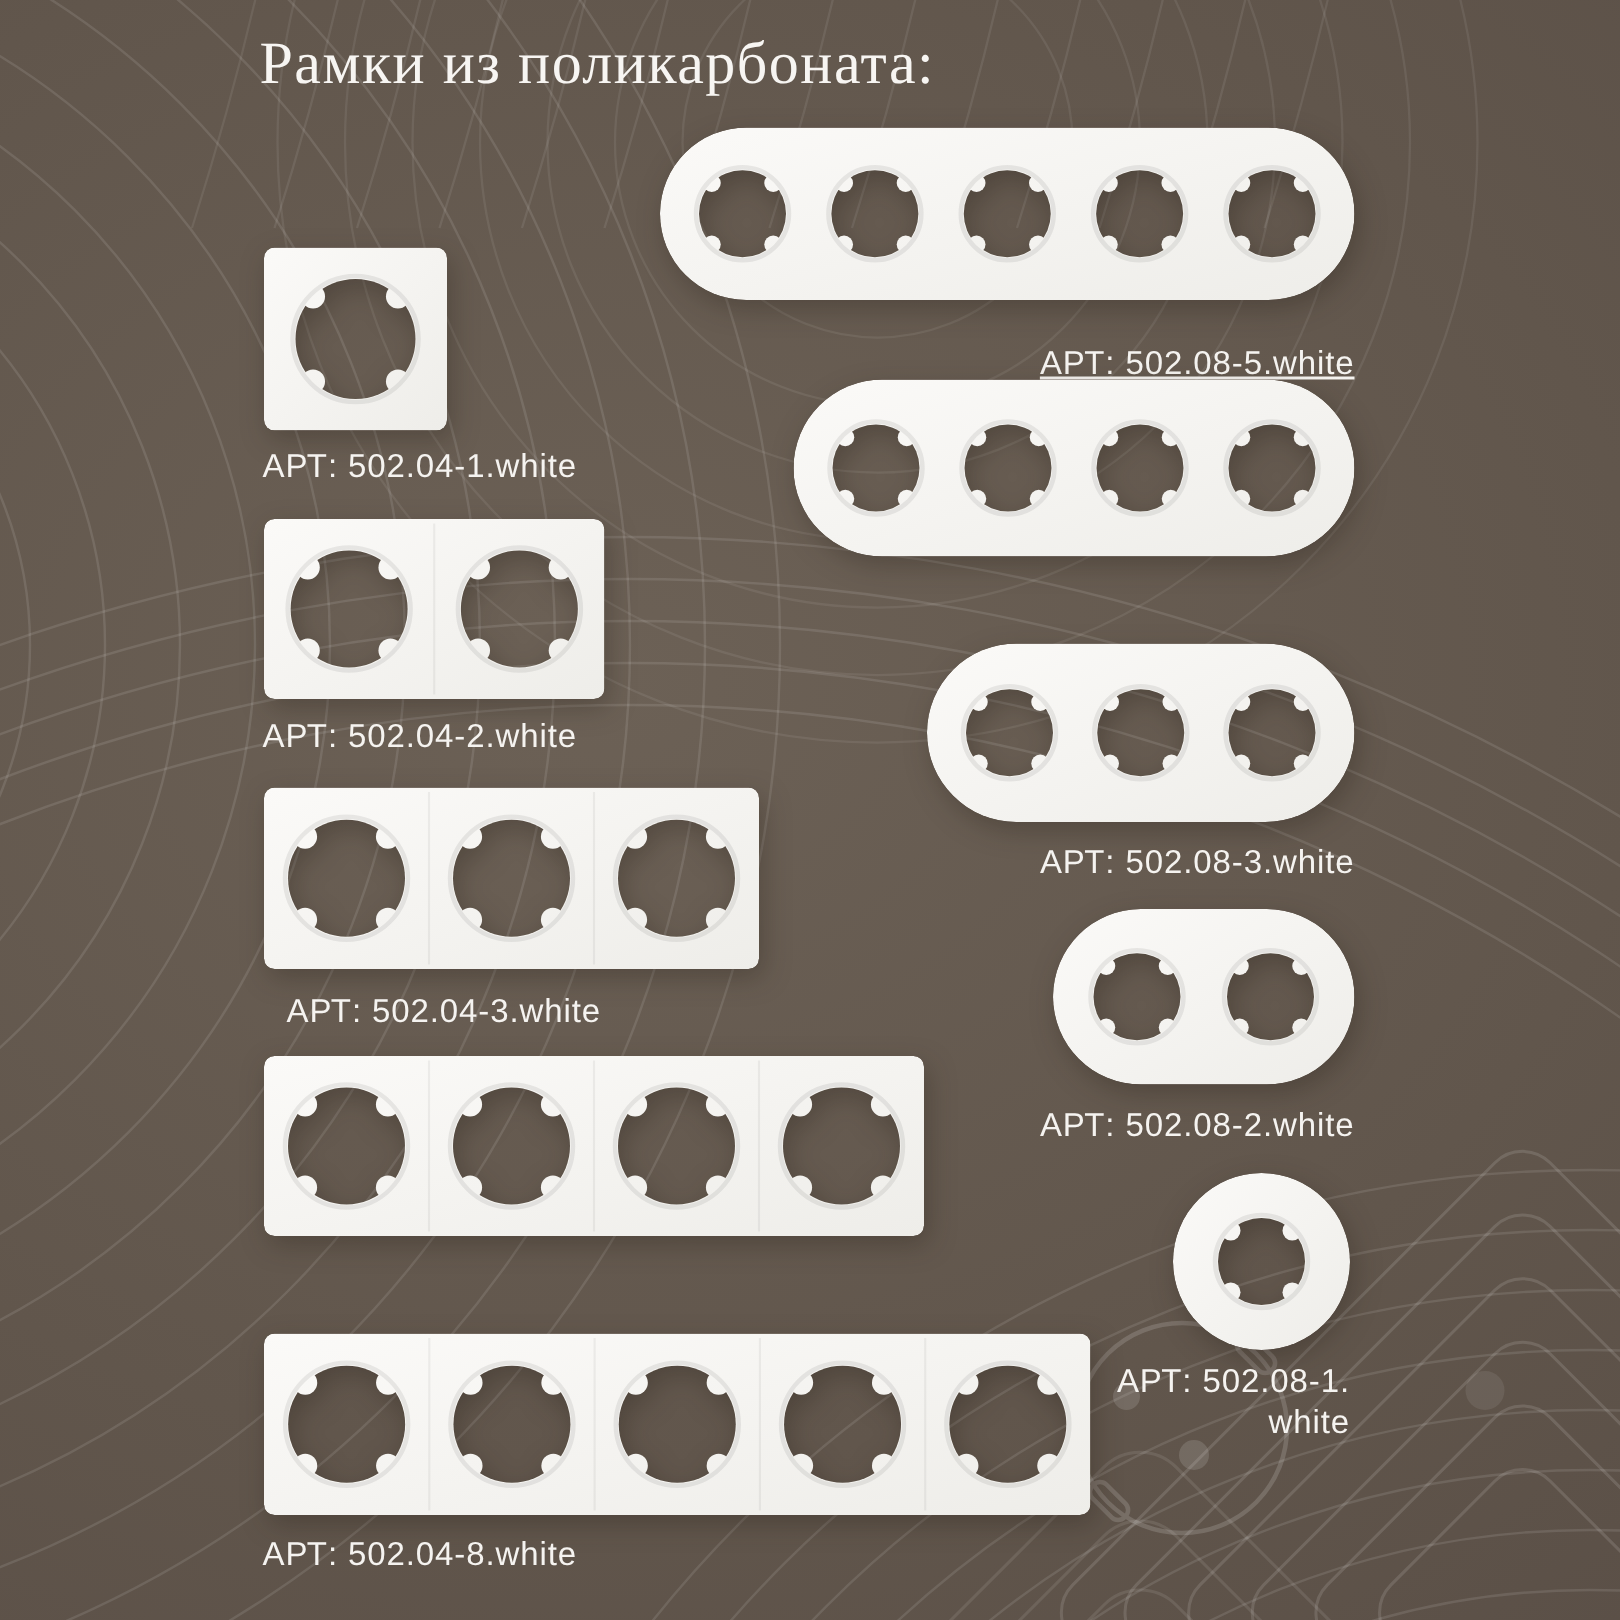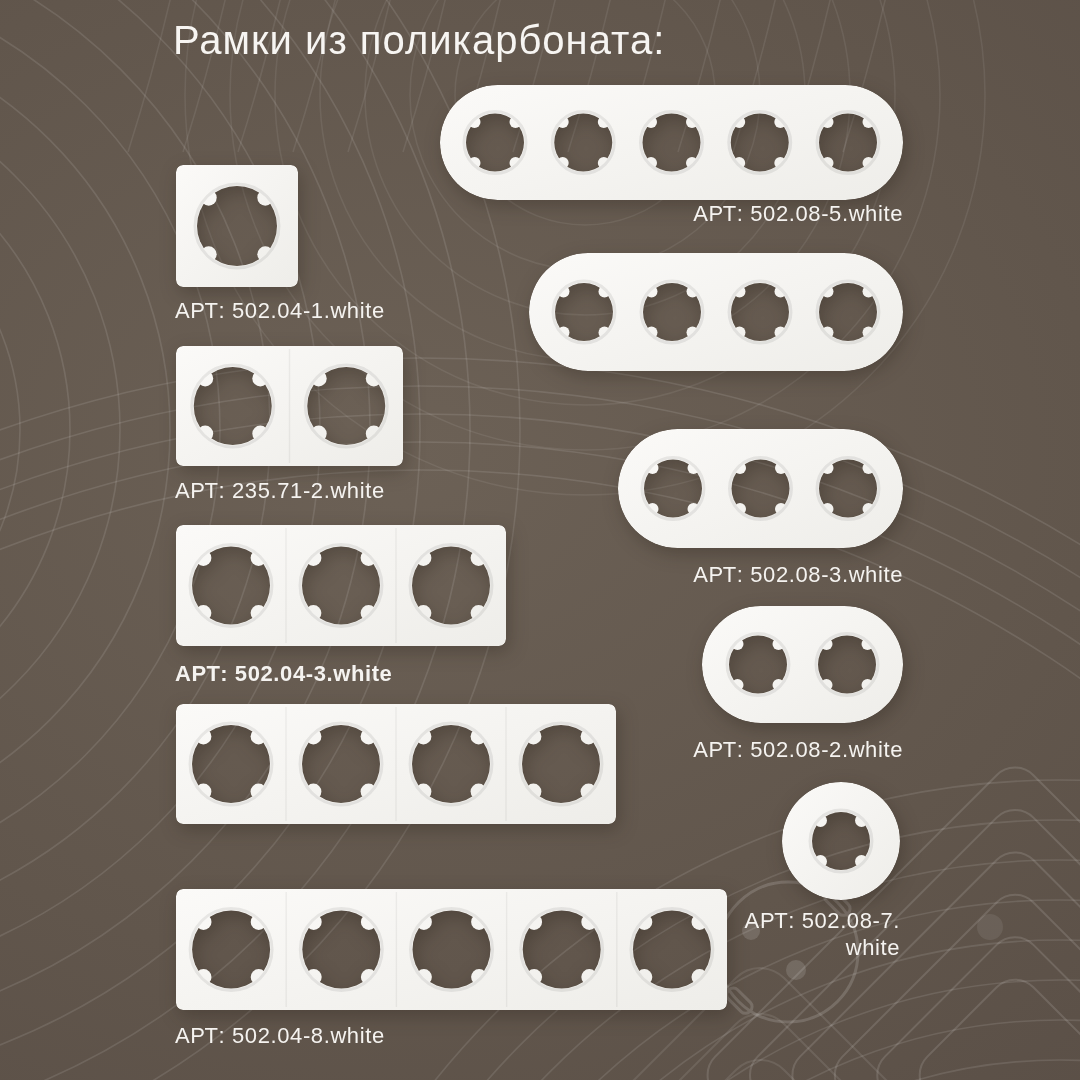--- a/index.html
+++ b/index.html
@@ -7,20 +7,21 @@
     width:1080px;height:1080px;overflow:hidden;position:relative;
     font-family:"Liberation Sans","DejaVu Sans",sans-serif;
     background:radial-gradient(1250px 950px at 38% 42%, #6c6156 0%, #61564c 55%, #584d45 100%);
   }
   #canvas{position:absolute;inset:0;width:1080px;height:1080px;}
   #bg-pattern{position:absolute;left:0;top:0;}
   .page-title{
     position:absolute;left:173px;top:18px;
     font-size:40px;letter-spacing:1px;color:#f7f5f2;font-weight:400;
     white-space:nowrap;
+    font-family:Liberation Serif, serif;
   }
   .product{position:absolute;filter:drop-shadow(3px 6px 9px rgba(28,20,14,.28));}
   .art-label{
     position:absolute;color:#f5f3f0;font-size:22px;letter-spacing:.6px;
     white-space:nowrap;line-height:27px;font-weight:400;
   }
   .art-label.align-right{text-align:right;}
   .art-label span{display:block;}
 </style>
 </head>
@@ -152,21 +153,21 @@
             <circle cx="197.8" cy="32.4" r="8" fill="#fff"></circle>
           </mask>
     </defs>
     <g mask="url(#mk-502-04-2)">
       <rect width="227" height="120" rx="7" fill="url(#gr-502-04-2)"></rect>
       <line x1="113.5" y1="3" x2="113.5" y2="117" stroke="rgba(0,0,0,0.05)" stroke-width="1.5"></line>
           <circle cx="56.75" cy="60" r="41" fill="none" stroke="rgba(0,0,0,0.07)" stroke-width="3"></circle>
           <circle cx="170.25" cy="60" r="41" fill="none" stroke="rgba(0,0,0,0.07)" stroke-width="3"></circle>
     </g>
   </svg></div>
-    <div class="art-label" style="top: 477px; left: 175px;">АРТ: 235.71-2.white</div>
+    <div class="art-label" style="top: 477px; left: 175px;">АРТ: 502.04-2.white</div>
     <div class="product" style="left: 176px; top: 525px; width: 330px; height: 121px;"><svg width="330" height="121" viewBox="0 0 330 121">
     <defs>
       <linearGradient id="gr-502-04-3" x1="0" y1="0" x2="1" y2="1">
         <stop offset="0" stop-color="#fbfaf8"></stop>
             <stop offset="1" stop-color="#eeede9"></stop>
       </linearGradient>
       <mask id="mk-502-04-3">
             <rect width="330" height="121" rx="7" fill="#fff"></rect>
             <circle cx="55" cy="60.5" r="39" fill="#000"></circle>
             <circle cx="82.6" cy="88.1" r="8" fill="#fff"></circle>
@@ -187,21 +188,21 @@
     </defs>
     <g mask="url(#mk-502-04-3)">
       <rect width="330" height="121" rx="7" fill="url(#gr-502-04-3)"></rect>
       <line x1="110" y1="3" x2="110" y2="118" stroke="rgba(0,0,0,0.05)" stroke-width="1.5"></line>
           <line x1="220" y1="3" x2="220" y2="118" stroke="rgba(0,0,0,0.05)" stroke-width="1.5"></line>
           <circle cx="55" cy="60.5" r="41" fill="none" stroke="rgba(0,0,0,0.07)" stroke-width="3"></circle>
           <circle cx="165" cy="60.5" r="41" fill="none" stroke="rgba(0,0,0,0.07)" stroke-width="3"></circle>
           <circle cx="275" cy="60.5" r="41" fill="none" stroke="rgba(0,0,0,0.07)" stroke-width="3"></circle>
     </g>
   </svg></div>
-    <div class="art-label" style="top: 660px; left: 175px; font-weight: bold;">АРТ: 502.04-3.white</div>
+    <div class="art-label" style="top: 660px; left: 191px;">АРТ: 502.04-3.white</div>
     <div class="product" style="left: 176px; top: 704px; width: 440px; height: 120px;"><svg width="440" height="120" viewBox="0 0 440 120">
     <defs>
       <linearGradient id="gr-502-04-4" x1="0" y1="0" x2="1" y2="1">
         <stop offset="0" stop-color="#fbfaf8"></stop>
             <stop offset="1" stop-color="#eeede9"></stop>
       </linearGradient>
       <mask id="mk-502-04-4">
             <rect width="440" height="120" rx="7" fill="#fff"></rect>
             <circle cx="55" cy="60" r="39" fill="#000"></circle>
             <circle cx="82.6" cy="87.6" r="8" fill="#fff"></circle>
@@ -322,21 +323,21 @@
     </defs>
     <g mask="url(#mk-502-08-5)">
       <rect width="463" height="115" rx="57.5" fill="url(#gr-502-08-5)"></rect>
       <circle cx="55" cy="57.5" r="31" fill="none" stroke="rgba(0,0,0,0.07)" stroke-width="3"></circle>
           <circle cx="143.25" cy="57.5" r="31" fill="none" stroke="rgba(0,0,0,0.07)" stroke-width="3"></circle>
           <circle cx="231.5" cy="57.5" r="31" fill="none" stroke="rgba(0,0,0,0.07)" stroke-width="3"></circle>
           <circle cx="319.75" cy="57.5" r="31" fill="none" stroke="rgba(0,0,0,0.07)" stroke-width="3"></circle>
           <circle cx="408" cy="57.5" r="31" fill="none" stroke="rgba(0,0,0,0.07)" stroke-width="3"></circle>
     </g>
   </svg></div>
-    <div class="art-label align-right" style="top: 200px; right: 177px;">АРТ: 502.08-5.white</div>
+    <div class="art-label align-right" style="top: 228px; right: 177px; text-decoration: underline;">АРТ: 502.08-5.white</div>
     <div class="product" style="left: 529px; top: 253px; width: 374px; height: 118px;"><svg width="374" height="118" viewBox="0 0 374 118">
     <defs>
       <linearGradient id="gr-502-08-4" x1="0" y1="0" x2="1" y2="1">
         <stop offset="0" stop-color="#fbfaf8"></stop>
             <stop offset="1" stop-color="#eeede9"></stop>
       </linearGradient>
       <mask id="mk-502-08-4">
             <rect width="374" height="118" rx="59" fill="#fff"></rect>
             <circle cx="55" cy="59" r="29" fill="#000"></circle>
             <circle cx="75.5" cy="79.5" r="6" fill="#fff"></circle>
@@ -442,16 +443,16 @@
             <circle cx="38.5" cy="38.5" r="6.5" fill="#fff"></circle>
             <circle cx="79.5" cy="38.5" r="6.5" fill="#fff"></circle>
           </mask>
     </defs>
     <g mask="url(#mk-502-08-1)">
       <rect width="118" height="118" rx="59" fill="url(#gr-502-08-1)"></rect>
       <circle cx="59" cy="59" r="31" fill="none" stroke="rgba(0,0,0,0.07)" stroke-width="3"></circle>
     </g>
   </svg></div>
     <div class="art-label align-right" style="top: 907px; right: 180px;">
-      <span>АРТ: 502.08-7.</span>
+      <span>АРТ: 502.08-1.</span>
       <span>white</span>
     </div>
   </div>
 
 </body></html>

